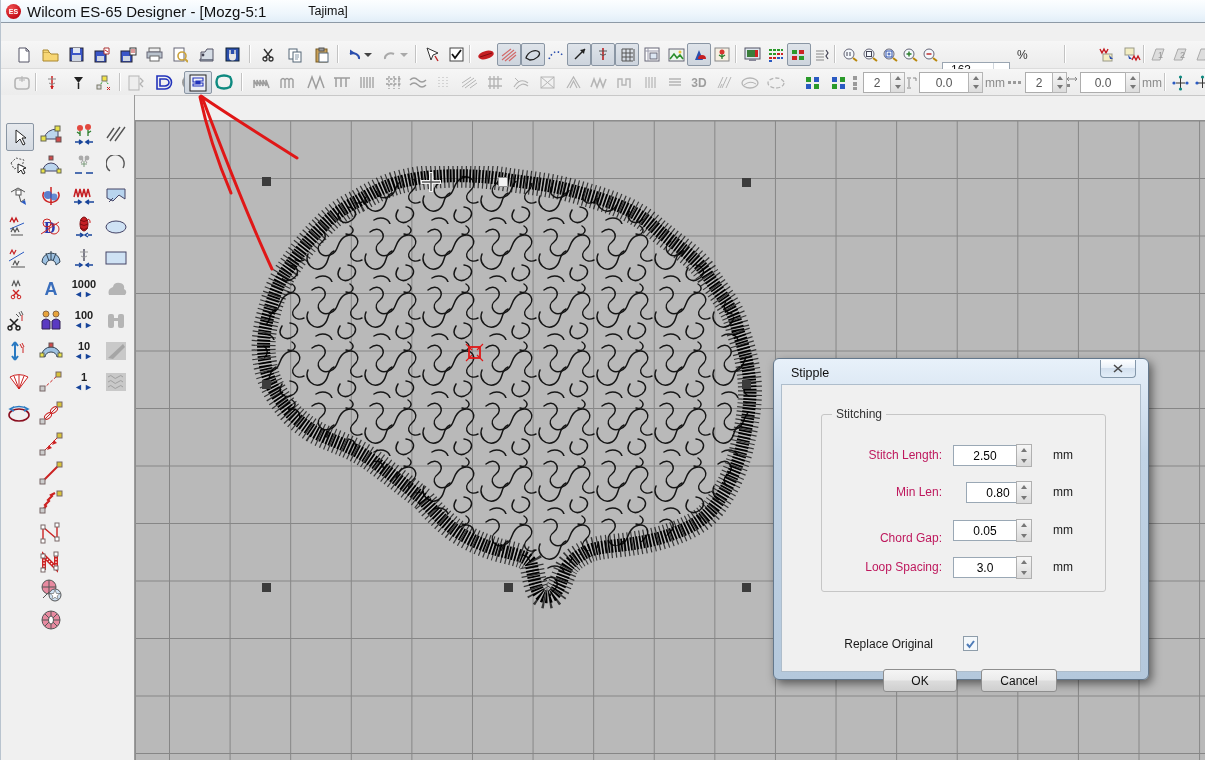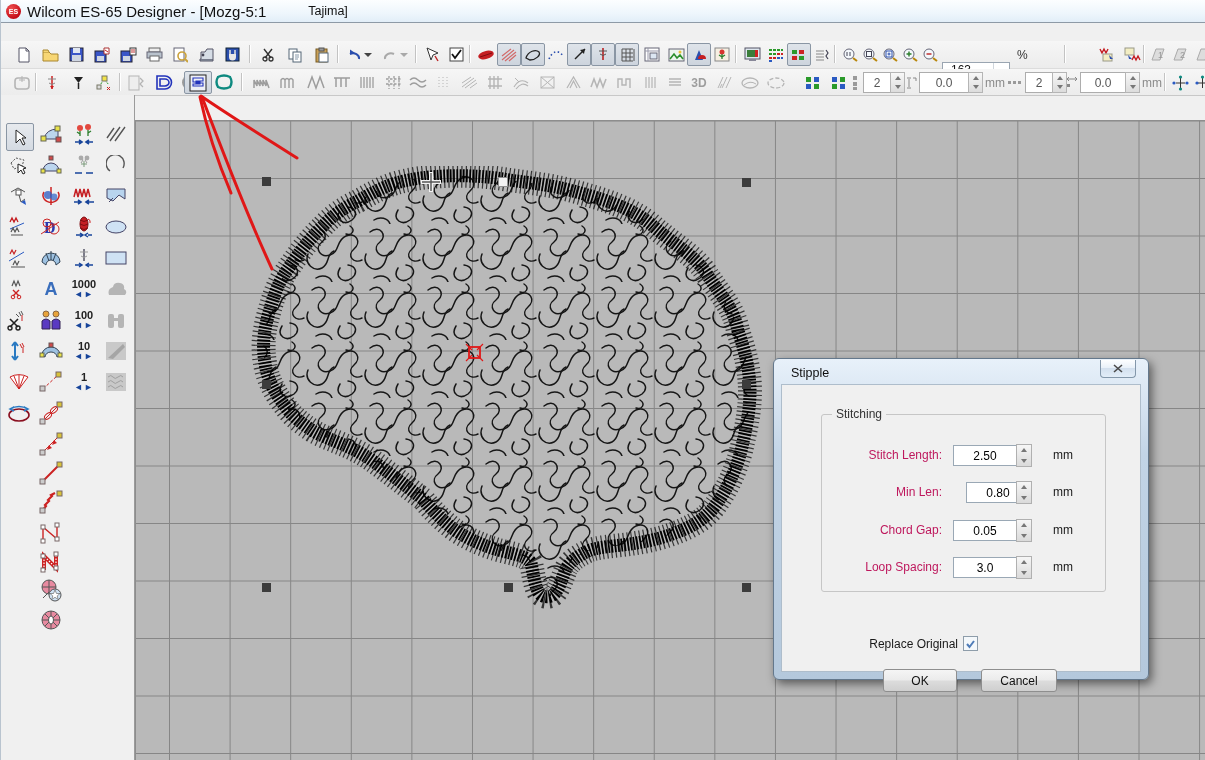--- a/index.html
+++ b/index.html
@@ -77,21 +77,21 @@
     border:1px solid #aebdcb;}
   .groupbox{position:absolute;left:39px;top:29px;width:283px;height:176px;
     border:1px solid #c6c6c6;border-radius:3px;}
   .gb-label{position:absolute;left:10px;top:-8px;background:#f0f0f0;padding:0 4px;color:#333;}
   .frow-label{position:absolute;text-align:right;width:120px;color:#be185d;}
   .fbox{position:absolute;width:62px;height:19px;background:#fff;border:1px solid #9aa8b5;
     display:flex;align-items:center;justify-content:center;color:#000;}
   .fspin{position:absolute;width:14px;height:21px;border:1px solid #b0b0b0;background:linear-gradient(#f6f6f6,#dadada);
     display:flex;flex-direction:column;align-items:center;justify-content:space-around;}
   .fmm{position:absolute;color:#1a1a1a;}
-  .chk-label{position:absolute;left:0px;top:252px;width:176px;text-align:right;}
+  .chk-label{position:absolute;left:0px;top:252px;width:151px;text-align:right;}
   .chk{position:absolute;left:181px;top:251px;width:13px;height:13px;background:#f4f8fb;
     border:1px solid #8e9daa;display:flex;align-items:center;justify-content:center;}
   .chk svg{display:block;}
   .btn{position:absolute;height:21px;border:1px solid #8e8e8e;border-radius:3px;
     background:linear-gradient(#f5f5f5,#ebebeb 48%,#dcdcdc 52%,#cfcfcf);
     display:flex;align-items:center;justify-content:center;font-size:12px;color:#111;}
   .btn-ok{left:101px;top:284px;width:72px;}
   .btn-cancel{left:199px;top:284px;width:74px;}
 </style>
 </head>
@@ -1063,21 +1063,21 @@
         <span class="frow-label" style="left:0px;top:70px">Min Len:</span>
         <div class="fbox" style="left:144px;top:67px">
             <span>0.80</span>
           </div>
         <div class="fspin" style="left:194px;top:66px">
             <span class="tri-u"></span>
             <span class="tri-d"></span>
           </div>
         <span class="fmm" style="left:231px;top:70px">mm</span>
 
-        <span class="frow-label" style="left:0px;top:108px">Chord Gap:</span>
+        <span class="frow-label" style="left:0px;top:116px">Chord Gap:</span>
         <div class="fbox" style="left:131px;top:105px">
             <span>0.05</span>
           </div>
         <div class="fspin" style="left:194px;top:104px">
             <span class="tri-u"></span>
             <span class="tri-d"></span>
           </div>
         <span class="fmm" style="left:231px;top:108px">mm</span>
 
         <span class="frow-label" style="left:0px;top:145px">Loop Spacing:</span>

